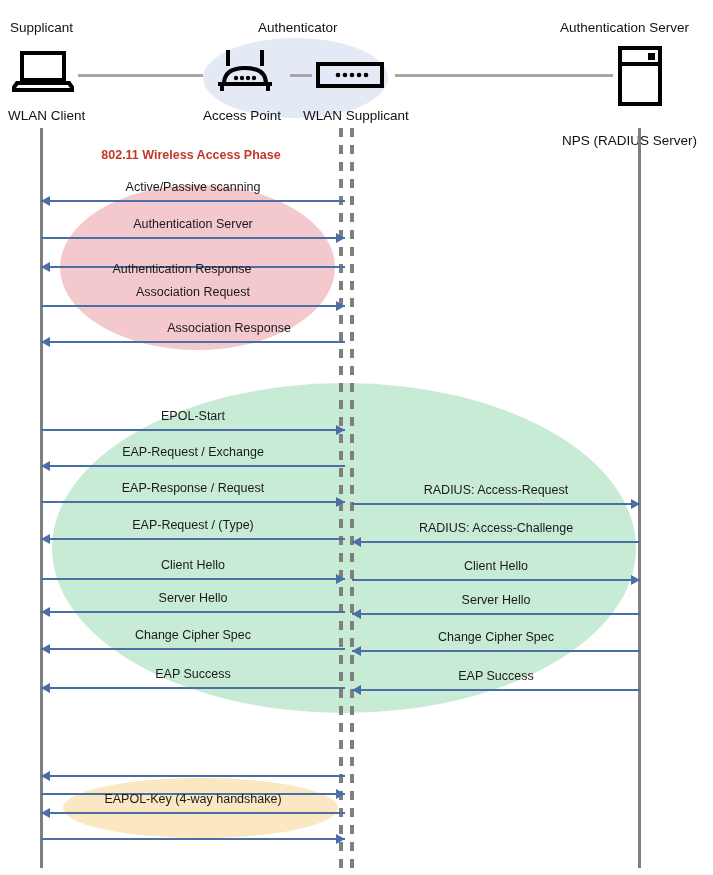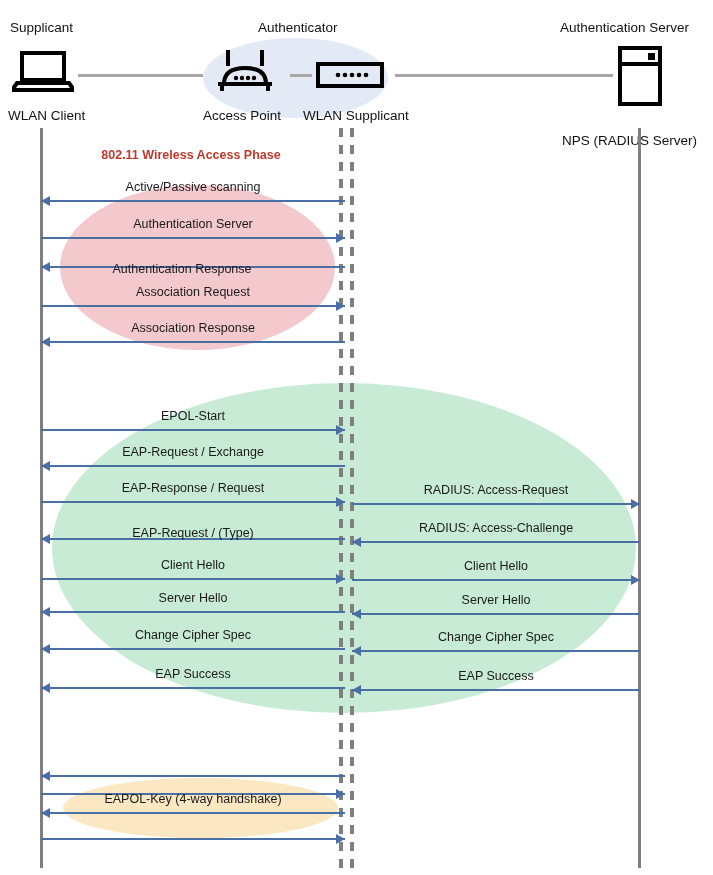--- a/index.html
+++ b/index.html
@@ -108,41 +108,41 @@
         <div class="msg-label" style="left: 30px; width: 304px; top: 246px; margin-top: 16px;">Authentication Response</div>
       </div>
       <div>
         <div class="msg-line" style="left: 41px; top: 305px; width: 304px;"></div>
         <div class="arrow-head arrow-right" style="top: 301px; left: 336px;"></div>
         <div class="msg-label" style="left: 41px; width: 304px; top: 285px;">Association Request</div>
       </div>
       <div>
         <div class="msg-line" style="left: 41px; top: 341px; width: 304px;"></div>
         <div class="arrow-head arrow-left" style="top: 337px; left: 41px;"></div>
-        <div class="msg-label" style="left: 41px; width: 304px; top: 321px;">Association Response</div>
+        <div class="msg-label" style="left: 41px; width: 304px; top: 321px; padding-left: 36px;">Association Response</div>
       </div>
       <div>
         <div class="msg-line" style="left: 41px; top: 429px; width: 304px;"></div>
         <div class="arrow-head arrow-right" style="top: 425px; left: 336px;"></div>
         <div class="msg-label" style="left: 41px; width: 304px; top: 409px;">EPOL-Start</div>
       </div>
       <div>
         <div class="msg-line" style="left: 41px; top: 465px; width: 304px;"></div>
         <div class="arrow-head arrow-left" style="top: 461px; left: 41px;"></div>
         <div class="msg-label" style="left: 41px; width: 304px; top: 445px;">EAP-Request / Exchange</div>
       </div>
       <div>
         <div class="msg-line" style="left: 41px; top: 501px; width: 304px;"></div>
         <div class="arrow-head arrow-right" style="top: 497px; left: 336px;"></div>
         <div class="msg-label" style="left: 41px; width: 304px; top: 481px;">EAP-Response / Request</div>
       </div>
       <div>
         <div class="msg-line" style="left: 41px; top: 538px; width: 304px;"></div>
         <div class="arrow-head arrow-left" style="top: 534px; left: 41px;"></div>
-        <div class="msg-label" style="left: 41px; width: 304px; top: 518px; margin-top: 8px;">EAP-Request / (Type)</div>
+        <div class="msg-label" style="left: 41px; width: 304px; top: 518px;">EAP-Request / (Type)</div>
       </div>
       <div>
         <div class="msg-line" style="left: 41px; top: 578px; width: 304px;"></div>
         <div class="arrow-head arrow-right" style="top: 574px; left: 336px;"></div>
         <div class="msg-label" style="left: 41px; width: 304px; top: 558px;">Client Hello</div>
       </div>
       <div>
         <div class="msg-line" style="left: 41px; top: 611px; width: 304px;"></div>
         <div class="arrow-head arrow-left" style="top: 607px; left: 41px;"></div>
         <div class="msg-label" style="left: 41px; width: 304px; top: 591px;">Server Hello</div>

